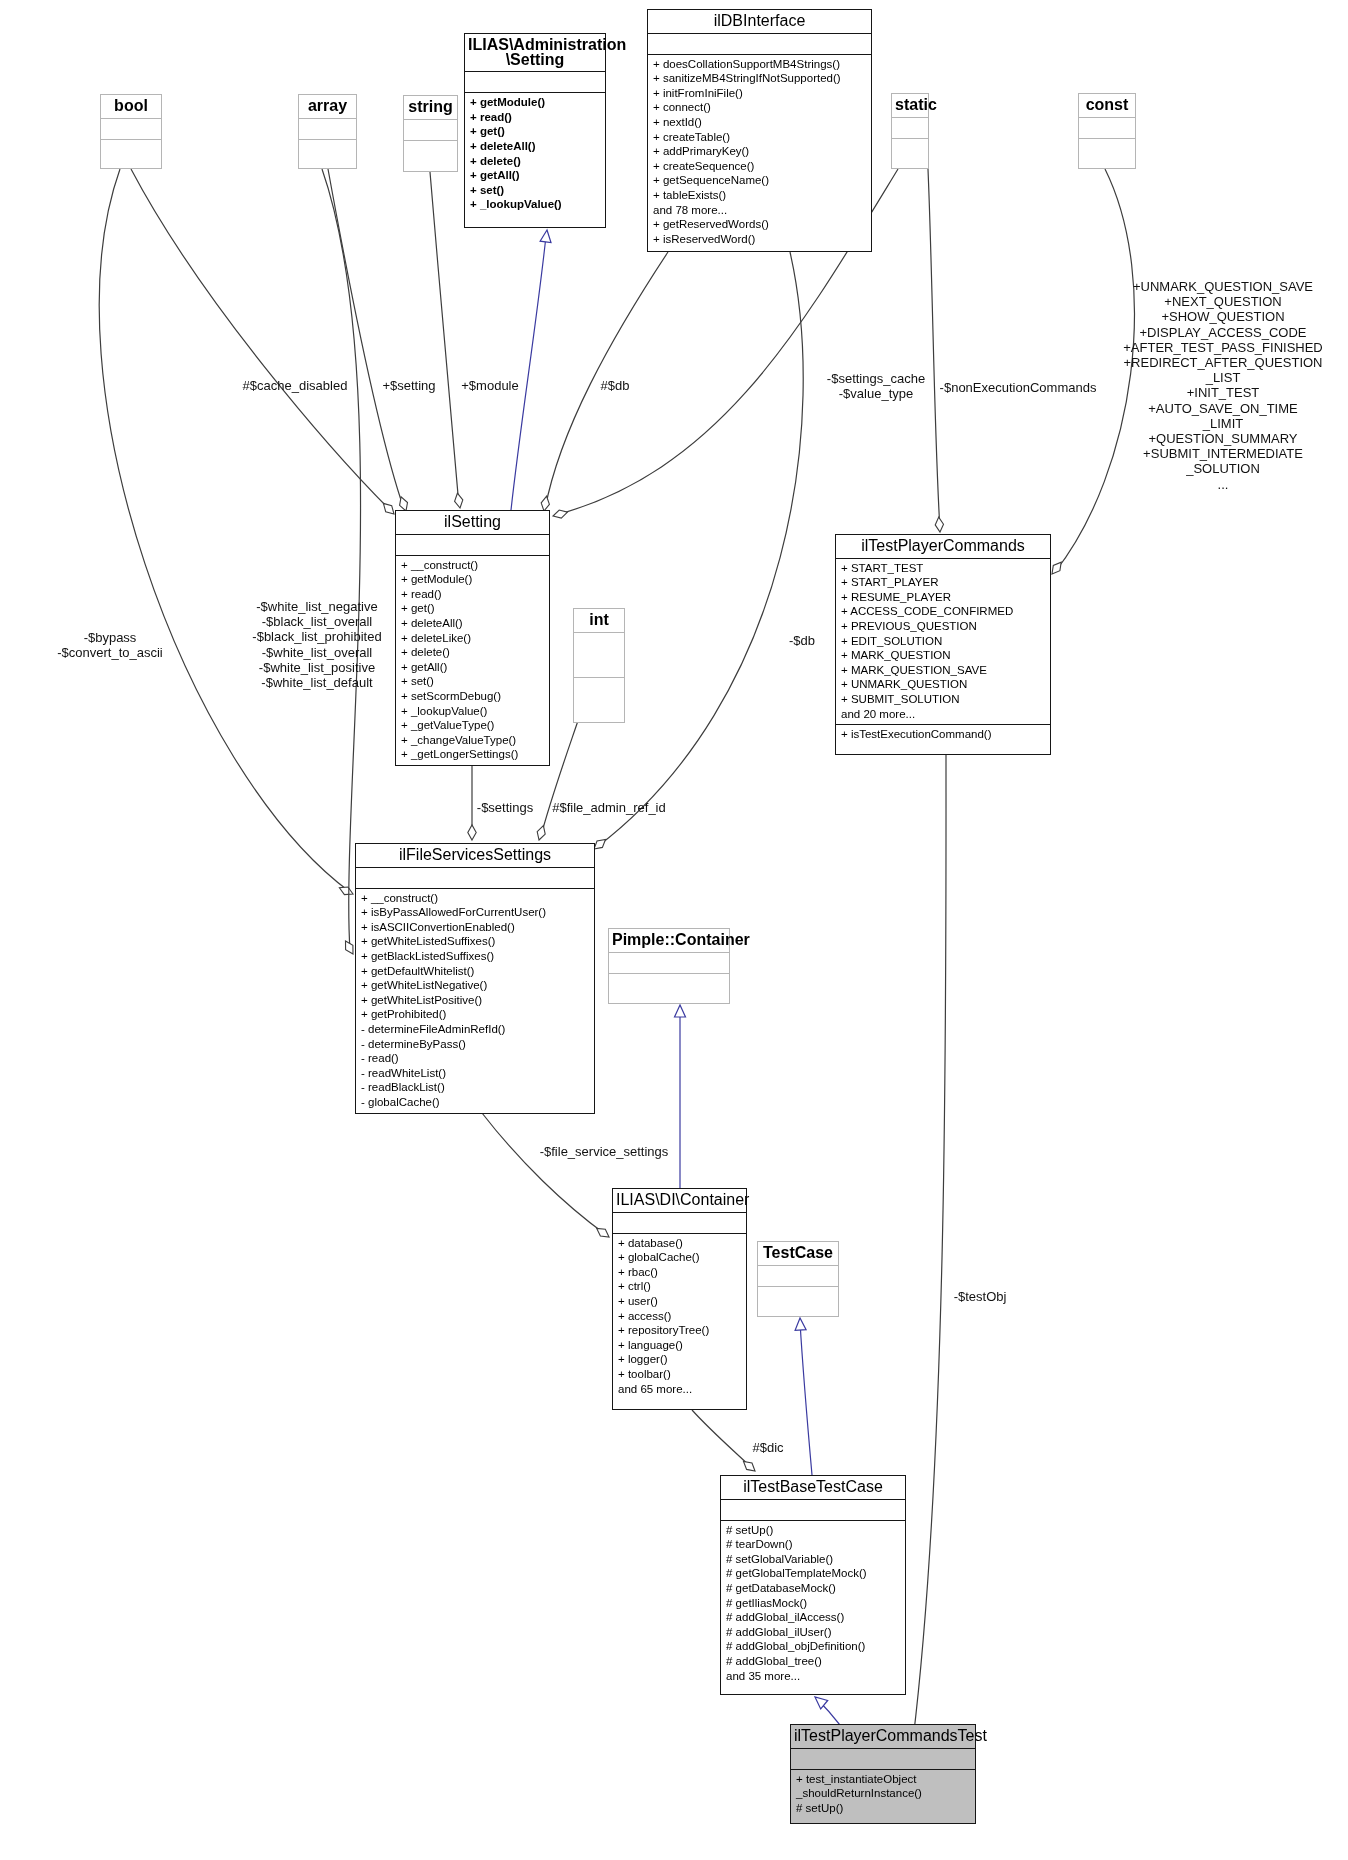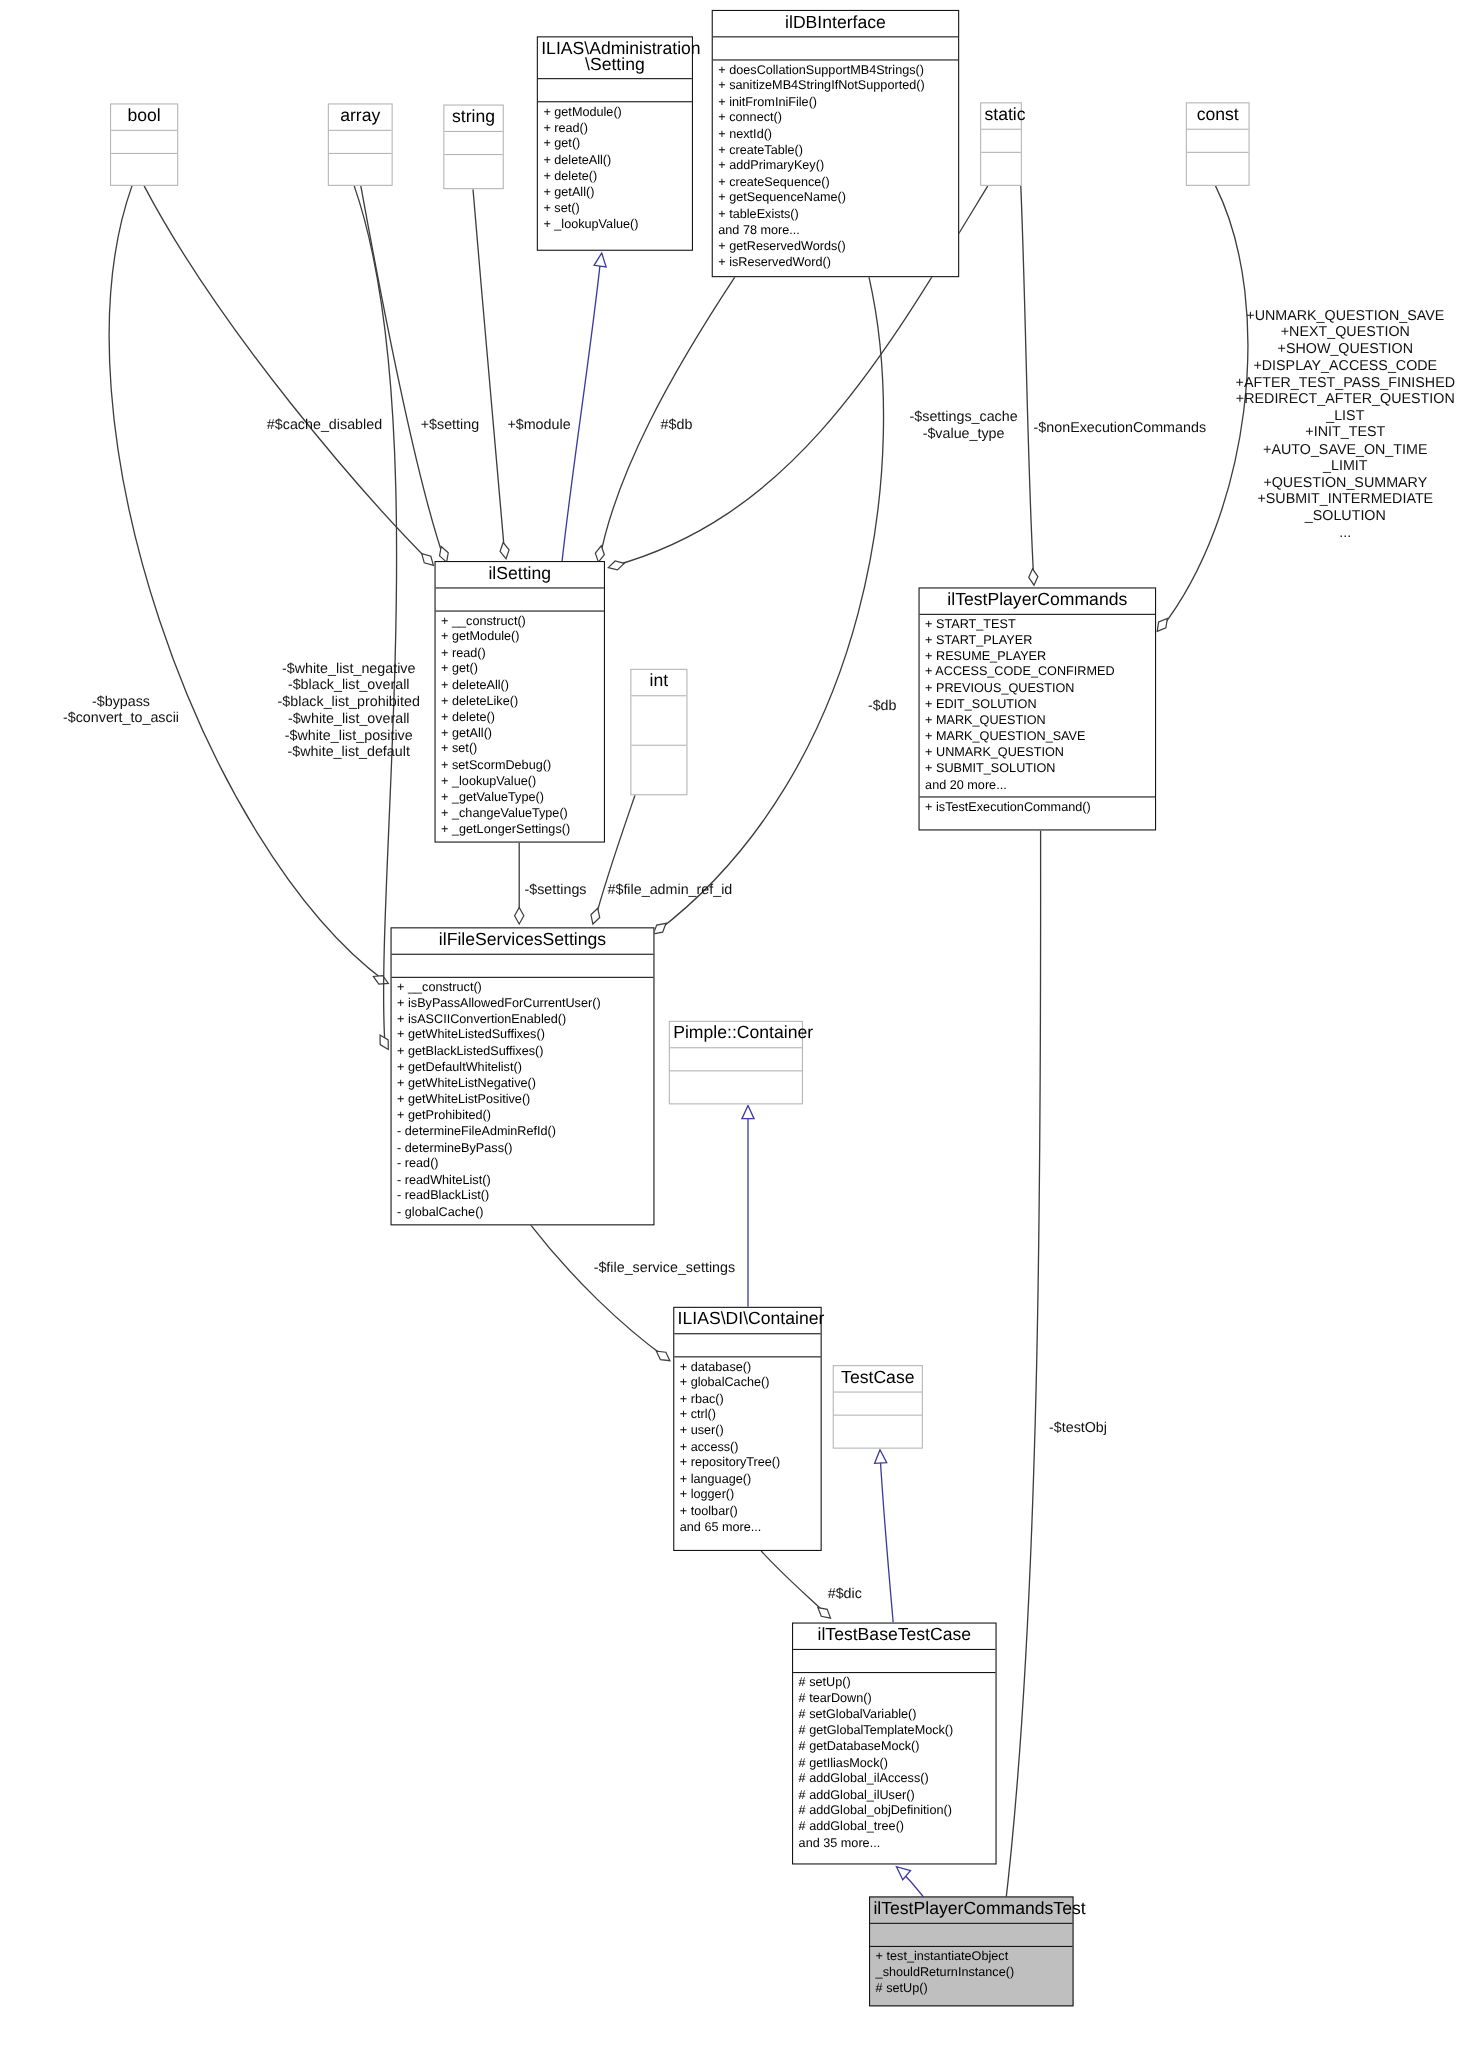--- a/index.html
+++ b/index.html
@@ -7,21 +7,21 @@
            font-family:"Liberation Sans", sans-serif;overflow:hidden;}
   #edges{position:absolute;left:0;top:0;width:1348px;height:1860px;}
   .cls{position:absolute;background:#fff;border:1px solid #161616;display:flex;
        flex-direction:column;font-size:11.5px;line-height:14.6px;color:#000;box-sizing:border-box;}
   .cls .hd{border-bottom:1px solid #161616;text-align:center;padding:4px 3px;
            font-size:16px;white-space:pre-line;}
   .cls .sec{border-bottom:1px solid #161616;padding:2px 5px 3px;}
   .cls .sec:last-child{border-bottom:none;flex:1;}
   .cls .sec.empty{min-height:20px;padding:0;}
   .cls.external{border-color:#b5b5b5;}
-  .cls.external .hd,.cls.external .sec{border-color:#b5b5b5;}
+  .cls.external .hd,.cls.external .sec{border-color:#b5b5b5;font-weight:bold;}
   .cls.focus{background:#bfbfbf;}
   .member{white-space:pre-line;}
   .elabel{position:absolute;transform:translate(-50%,-50%);white-space:pre;
           text-align:center;font-size:13px;line-height:15.2px;color:#111;}
 </style>
 </head>
 <body>
 
 <div class="diagram">
   <svg id="edges" viewBox="0 0 1348 1860" xmlns="http://www.w3.org/2000/svg">
@@ -73,21 +73,21 @@
       <div class="cls external" style="left: 298px; top: 94px; width: 59px; min-height: 75px;">
         <div class="hd">array</div>
         <div class="sec empty"></div>
         <div class="sec empty"></div>
       </div>
       <div class="cls external" style="left: 403px; top: 95px; width: 55px; min-height: 77px;">
         <div class="hd">string</div>
         <div class="sec empty"></div>
         <div class="sec empty"></div>
       </div>
-      <div class="cls main" style="left: 488px; top: 33px; width: 142px; min-height: 195px;">
+      <div class="cls main" style="left: 464px; top: 33px; width: 142px; min-height: 195px; font-weight: bold;">
         <div class="hd">ILIAS\Administration
 \Setting</div>
         <div class="sec empty"></div>
         <div class="sec">
           <div class="member">+ getModule()</div>
           <div class="member">+ read()</div>
           <div class="member">+ get()</div>
           <div class="member">+ deleteAll()</div>
           <div class="member">+ delete()</div>
           <div class="member">+ getAll()</div>

